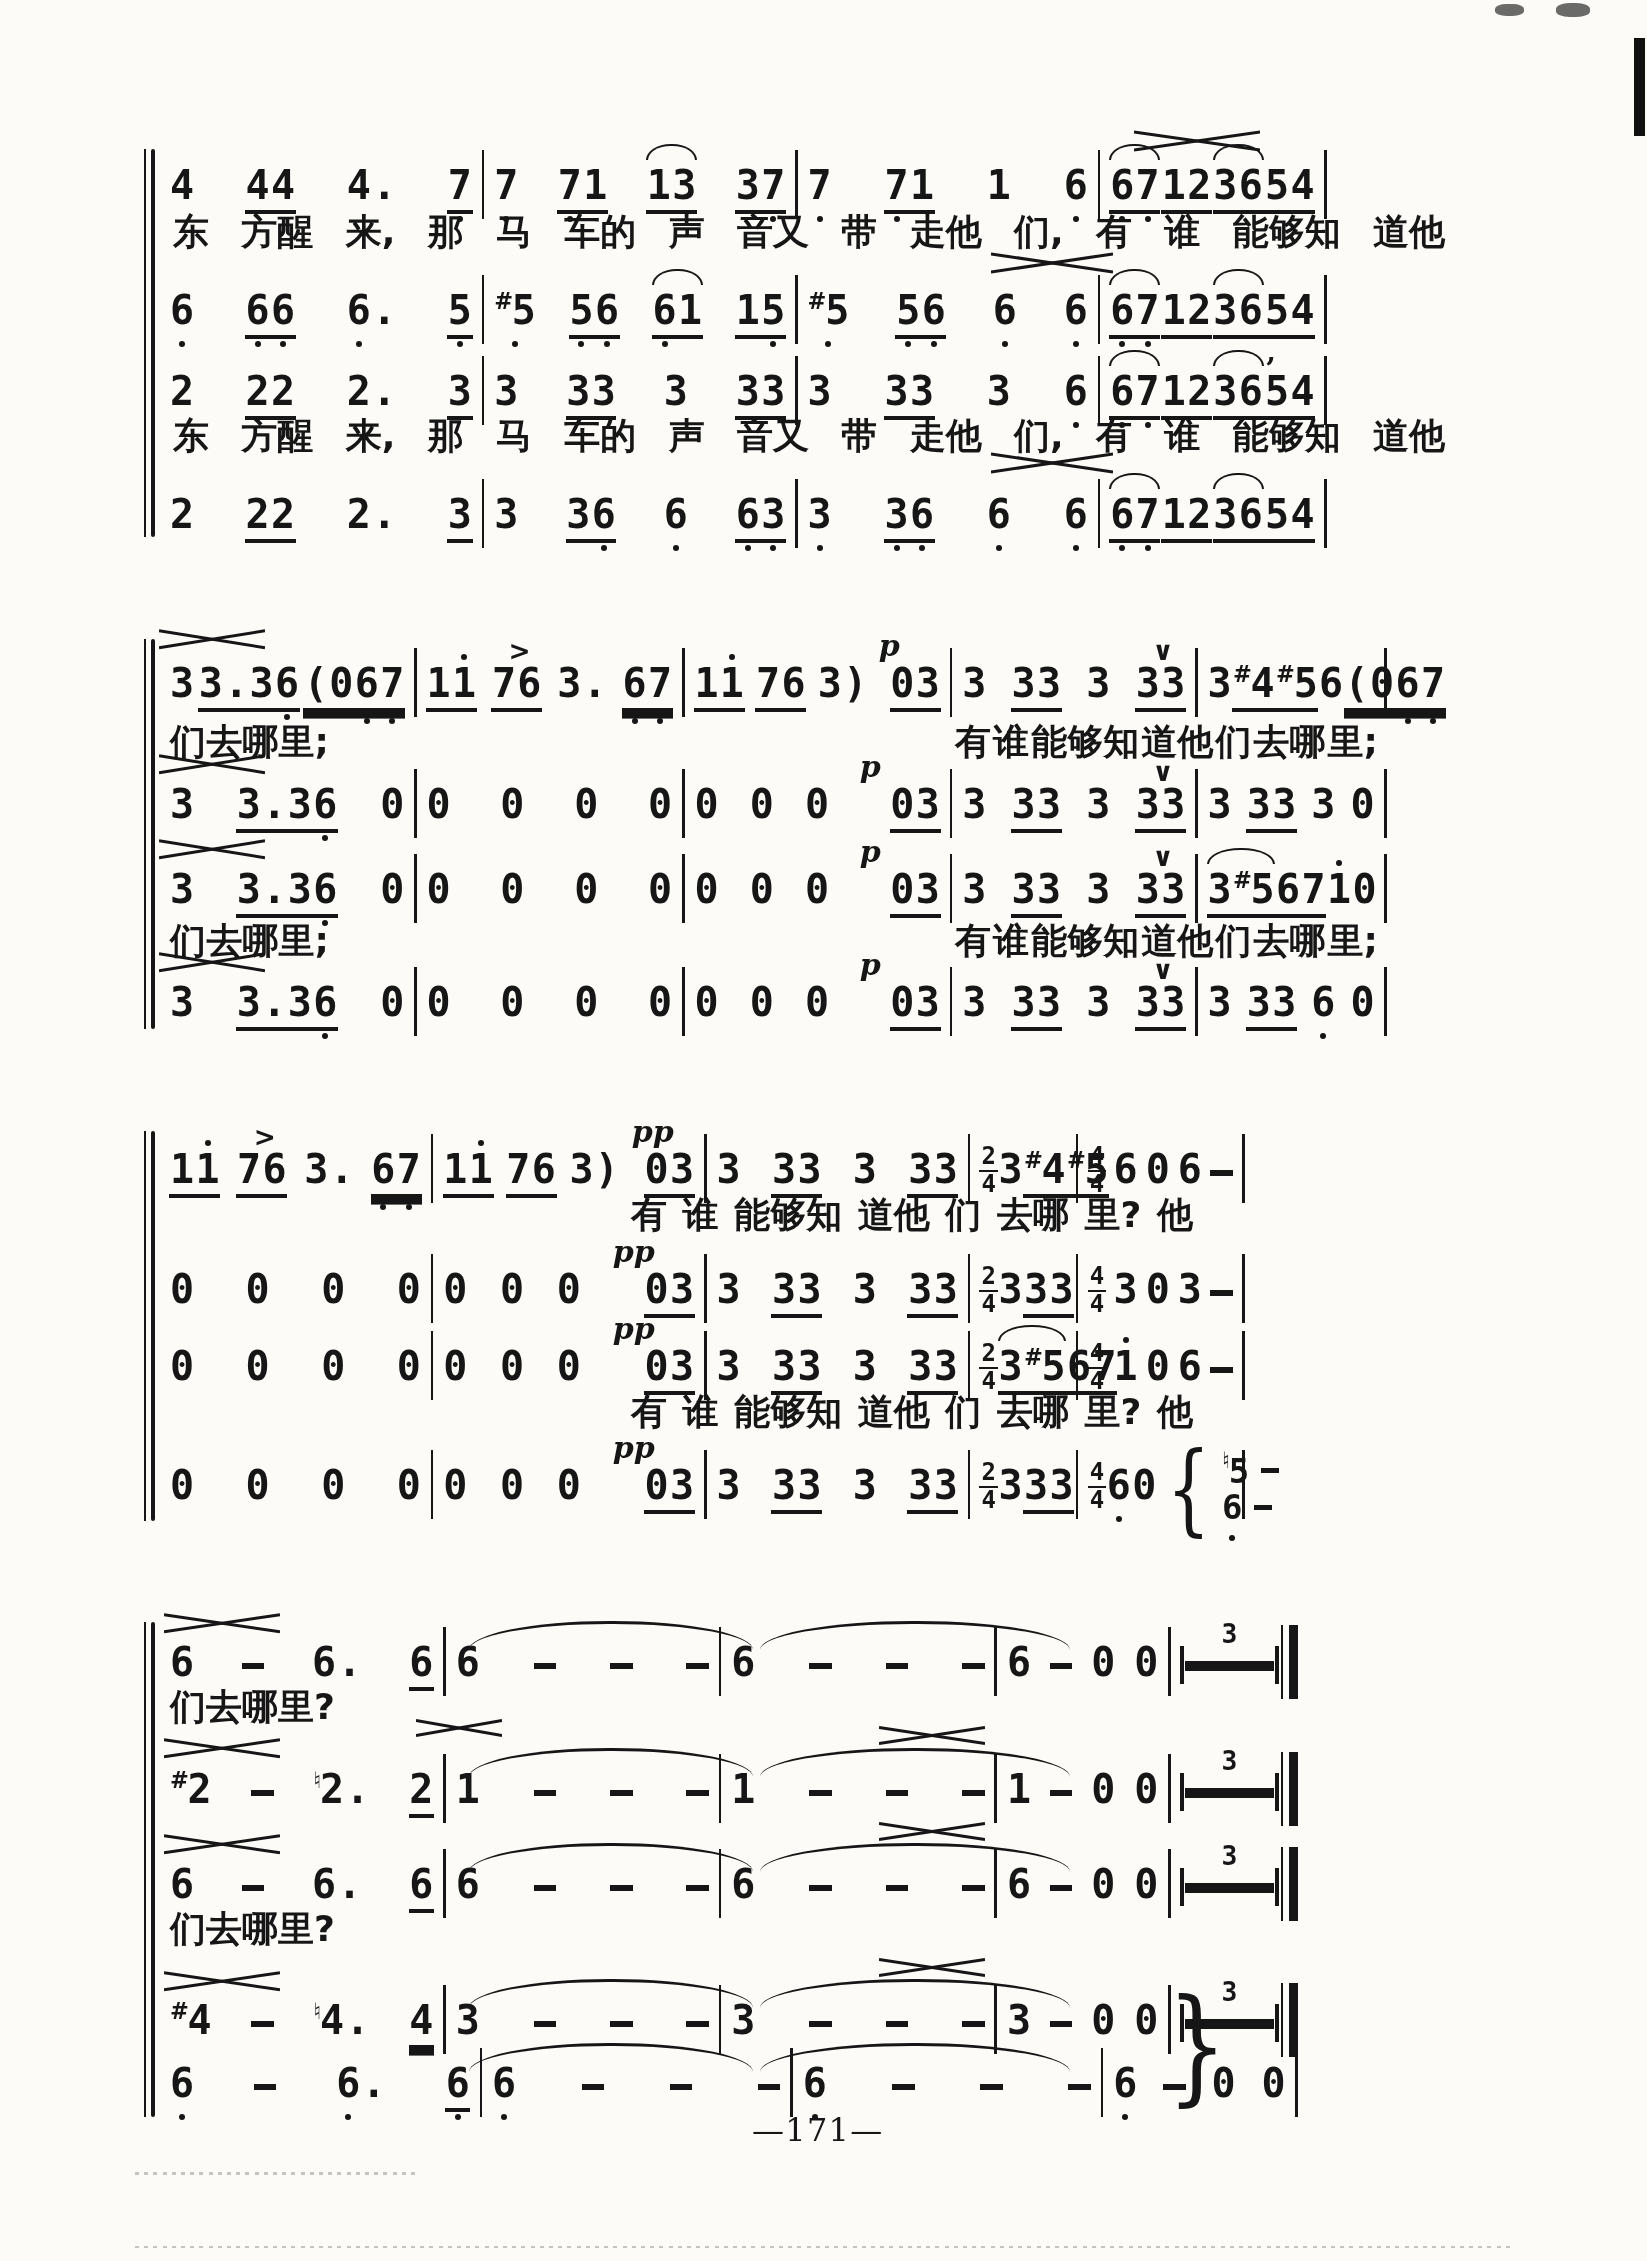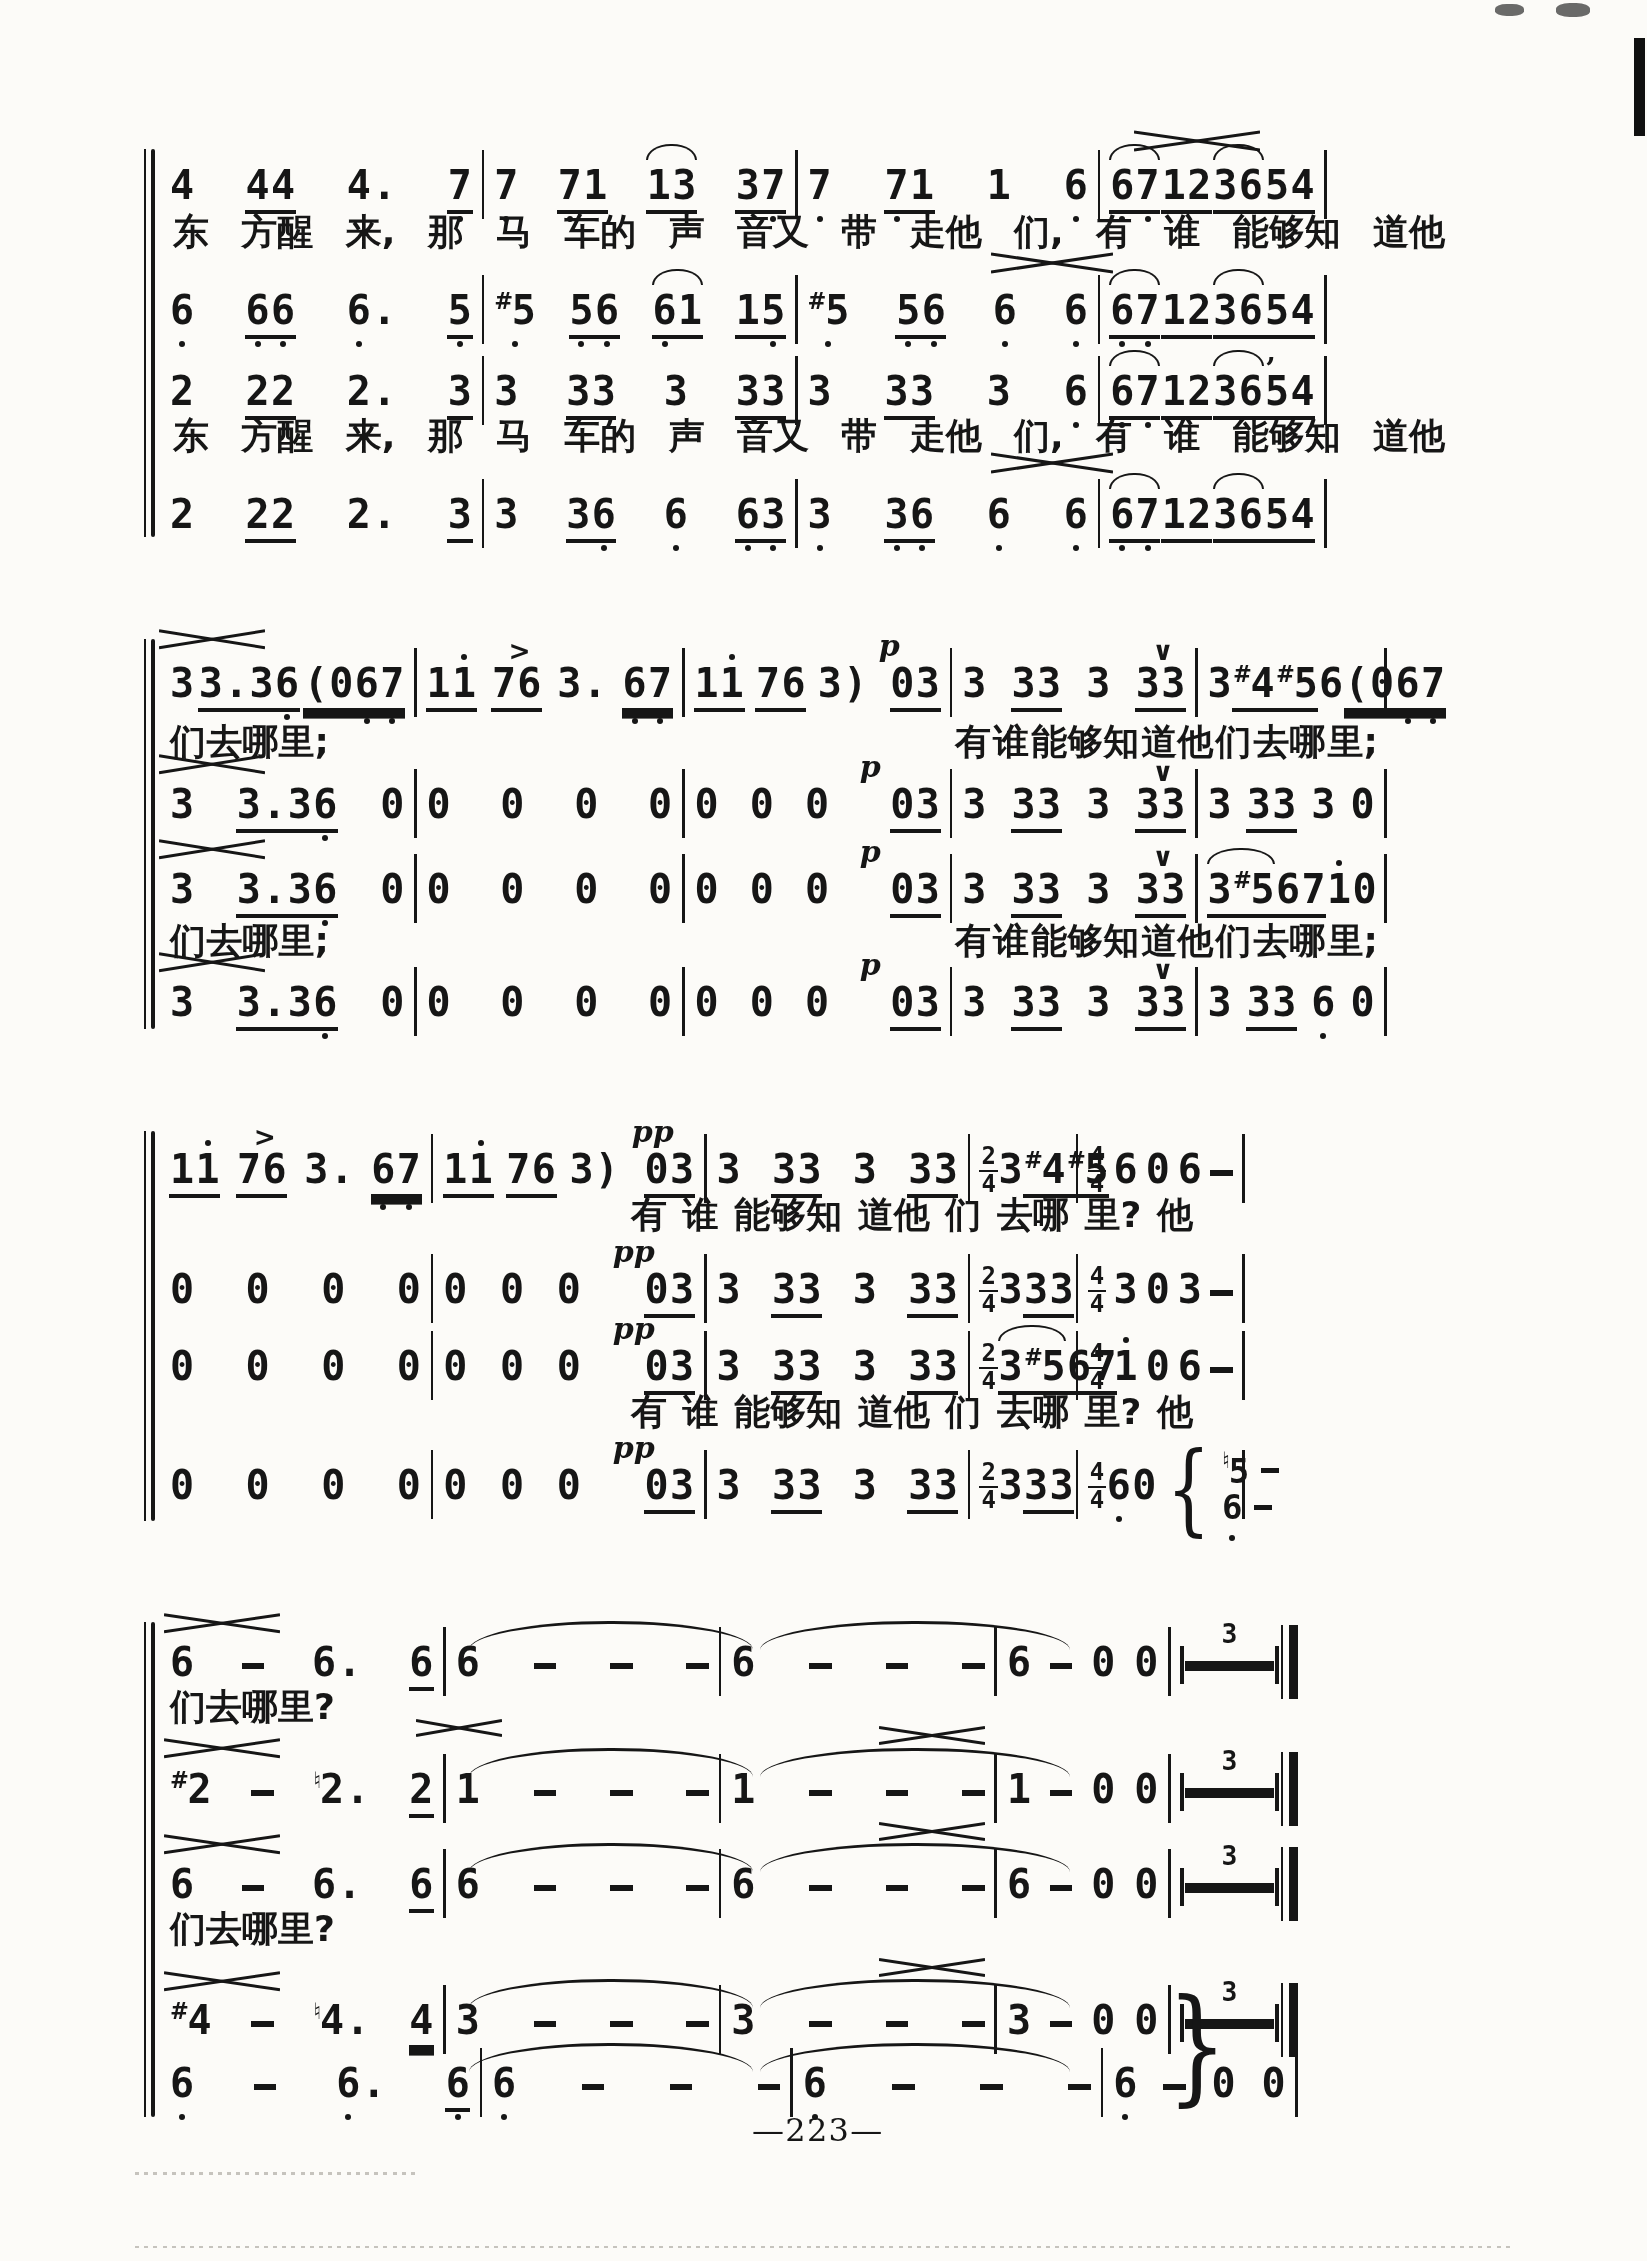--- a/index.html
+++ b/index.html
@@ -1697,15 +1697,15 @@
       <div class="slurarc" style="left: 760px; top: 1979px; width: 310px;"></div>
       <div class="slurarc" style="left: 469px; top: 2043px; width: 284px;"></div>
       <div class="slurarc" style="left: 760px; top: 2043px; width: 310px;"></div>
       <div class="bigbrace" style="left: 1157px; top: 1983px; font-size: 126px;">}</div>
       <div class="art-bar" style="left: 1634px; top: 38px; width: 10.6px; height: 98px;"></div>
       <div class="art-smudge" style="left: 1495px; top: 4px; width: 29px; height: 12px;"></div>
       <div class="art-smudge" style="left: 1556px; top: 2.6px; width: 34px; height: 14.5px;"></div>
       <div class="art-noise" style="left: 135px; top: 2172px; width: 284px; height: 2.6px;"></div>
       <div class="art-noise" style="left: 135px; top: 2246px; width: 1377px; height: 2px;"></div>
     </div>
-  <div class="pageno" style="left: 752px; top: 2111px;">—223—</div>
+  <div class="pageno" style="left: 752px; top: 2111px;">—171—</div>
 </div>
 
 
 </body></html>

